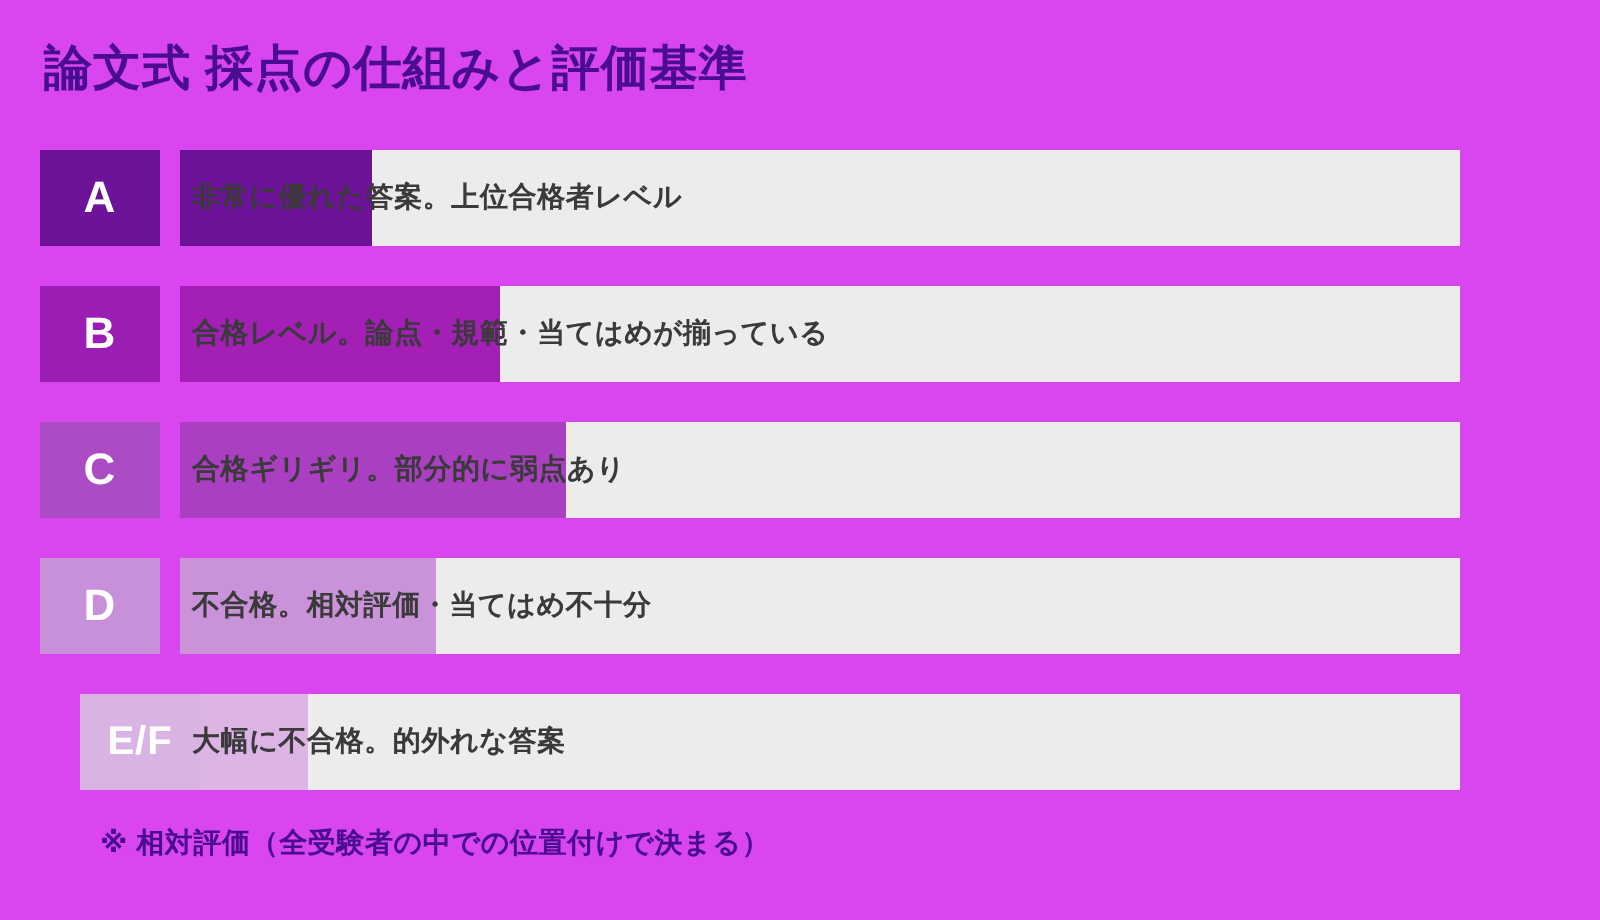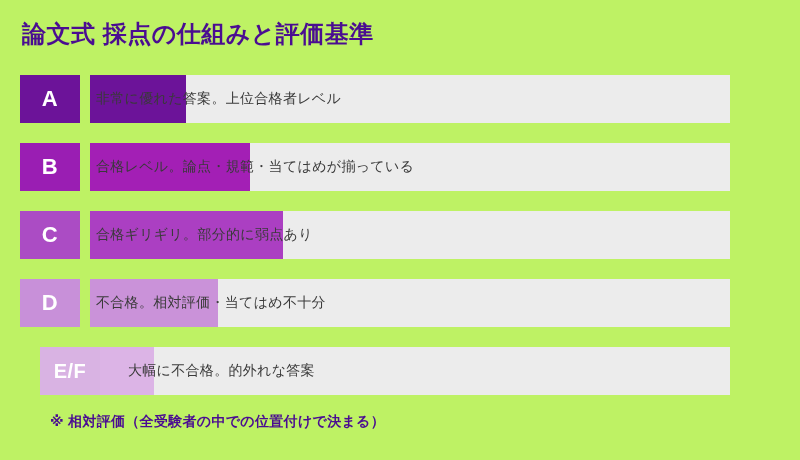--- a/index.html
+++ b/index.html
@@ -11,21 +11,21 @@
     width: 800px;
     height: 460px;
     background: #f4e6f7;
     font-family: "Liberation Sans", "DejaVu Sans", sans-serif;
     overflow: hidden;
     position: relative;
   }
   .slide {
     position: absolute;
     inset: 0;
-    background: #bef264;
+    background: #d946ef;
   }
   .page-title {
     position: absolute;
     left: 22px;
     top: 18px;
     font-size: 24px;
     font-weight: bold;
     color: #4a0d91;
     letter-spacing: 0.5px;
     white-space: nowrap;
@@ -78,20 +78,21 @@
     position: absolute;
     left: 96px;
     top: 0;
     height: 48px;
     display: flex;
     align-items: center;
     font-size: 14px;
     color: #3a3a3a;
     white-space: nowrap;
     letter-spacing: 0.3px;
+    font-weight: bold;
   }
   .footnote {
     position: absolute;
     left: 22px;
     top: 413px;
     font-size: 14px;
     font-weight: bold;
     color: #4a0d91;
     white-space: nowrap;
     letter-spacing: 0.3px;
@@ -136,20 +137,20 @@
       </div>
       <div class="grade-badge" style="background: rgb(200, 144, 217); color: rgb(255, 255, 255);">D</div>
       <div class="grade-label" style="color: rgb(58, 58, 58);">不合格。相対評価・当てはめ不十分</div>
     </div>
 
     <div class="grade-row">
       <div class="grade-track" style="background: rgb(236, 236, 236);">
         <div class="grade-fill" style="width: 64px; background: rgb(220, 180, 230);"></div>
       </div>
       <div class="grade-badge small" style="background: rgb(217, 179, 227); color: rgb(255, 255, 255); margin-left: 20px;">E/F</div>
-      <div class="grade-label" style="color: rgb(58, 58, 58); margin-left: 32px;">大幅に不合格。的外れな答案</div>
+      <div class="grade-label" style="color: rgb(58, 58, 58);">大幅に不合格。的外れな答案</div>
     </div>
 
   </div>
 
   <div class="footnote" style="color: rgb(74, 13, 145); margin-left: 28px;">※ 相対評価（全受験者の中での位置付けで決まる）</div>
 
 </div>
 
 </body></html>

